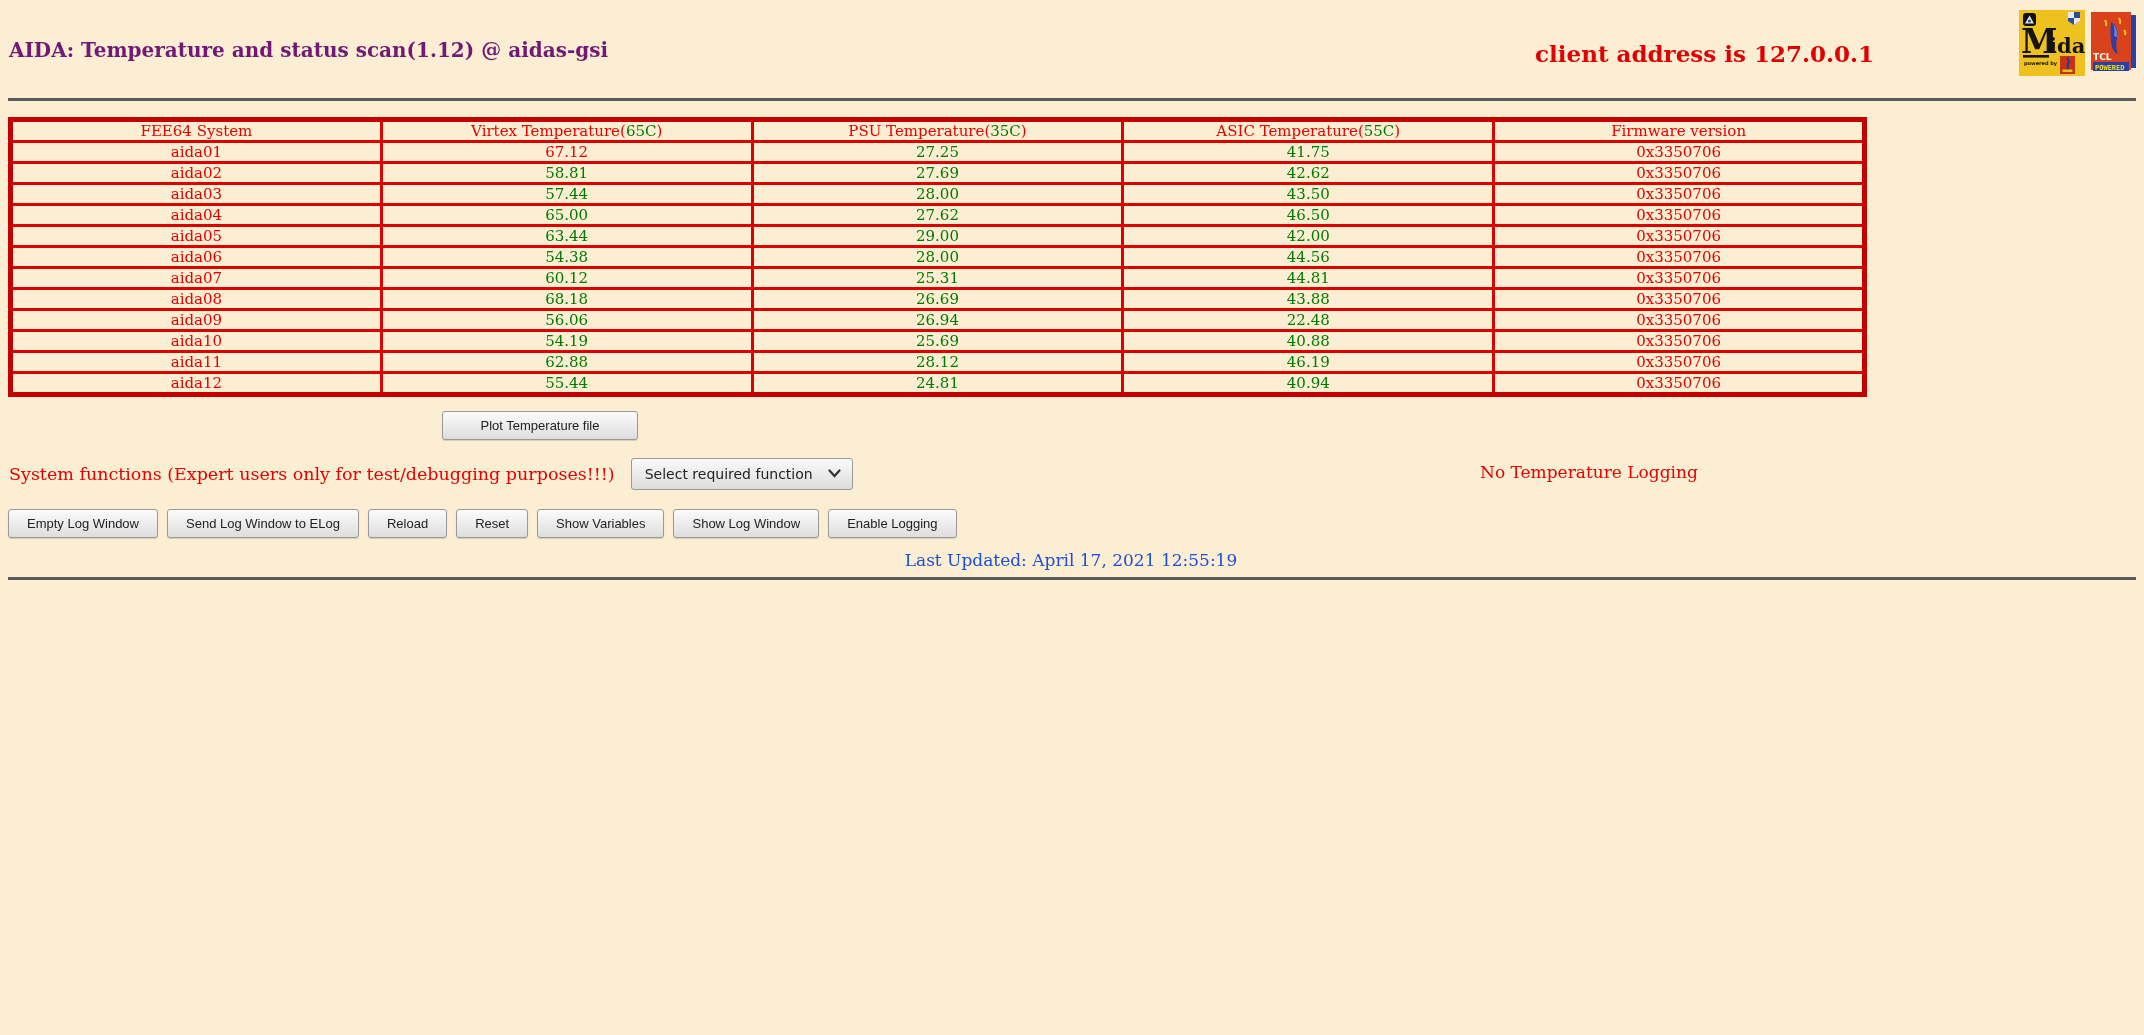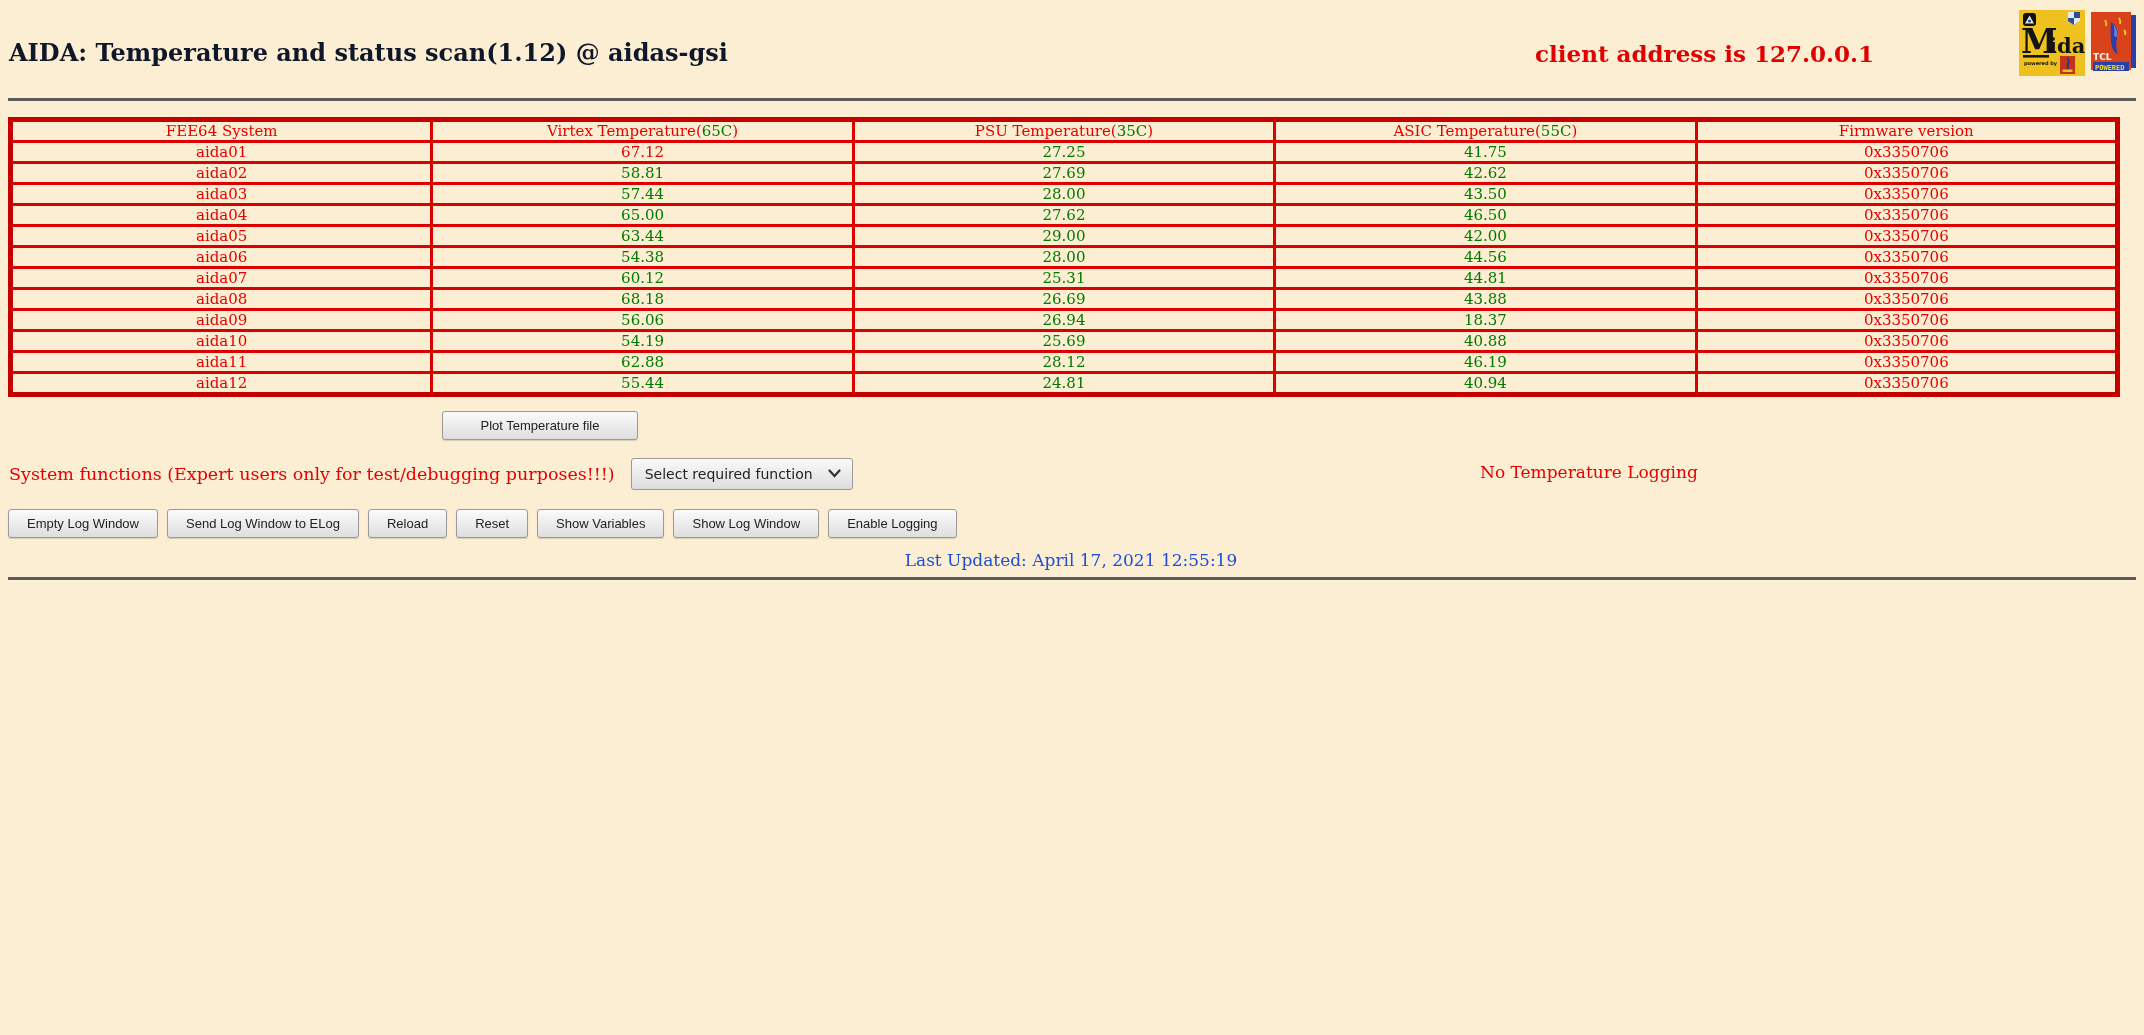--- a/index.html
+++ b/index.html
@@ -10,33 +10,33 @@
     width: 2144px;
     height: 1035px;
     overflow: hidden;
   }
   .page { padding: 8px; position: relative; }
 
   
   .header { position: relative; height: 84px; }
   .page-title {
     position: absolute; left: 1px; top: 30px;
-    font-size: 24px; font-weight: bold; color: #0f172a;
+    font-size: 20px; font-weight: bold; color: #701a75;
   }
   .client-address {
     position: absolute; right: 262px; top: 32px;
     font-size: 23px; font-weight: bold; color: #E00000;
   }
   .logos { position: absolute; right: 0; top: 2px; display: flex; gap: 6px; align-items: flex-start; }
 
   .hr-line { height: 3px; background: #5A5A5A; border: 0; margin: 6px 0 0 0; }
 
   
   table.temp-table {
-    width: 2112px; margin-top: 16px;
+    width: 1859px; margin-top: 16px;
     border-collapse: collapse;
     border: 5px solid #C40000;
     table-layout: fixed;
   }
   table.temp-table th, table.temp-table td {
     border: 3px solid #DC0000;
     text-align: center;
     font-size: 15px;
     font-weight: normal;
     height: 21px;
@@ -201,21 +201,21 @@
           <td class="red">aida08</td>
           <td class="green">68.18</td>
           <td class="green">26.69</td>
           <td class="green">43.88</td>
           <td class="red">0x3350706</td>
         </tr>
         <tr>
           <td class="red">aida09</td>
           <td class="green">56.06</td>
           <td class="green">26.94</td>
-          <td class="green">18.37</td>
+          <td class="green">22.48</td>
           <td class="red">0x3350706</td>
         </tr>
         <tr>
           <td class="red">aida10</td>
           <td class="green">54.19</td>
           <td class="green">25.69</td>
           <td class="green">40.88</td>
           <td class="red">0x3350706</td>
         </tr>
         <tr>

